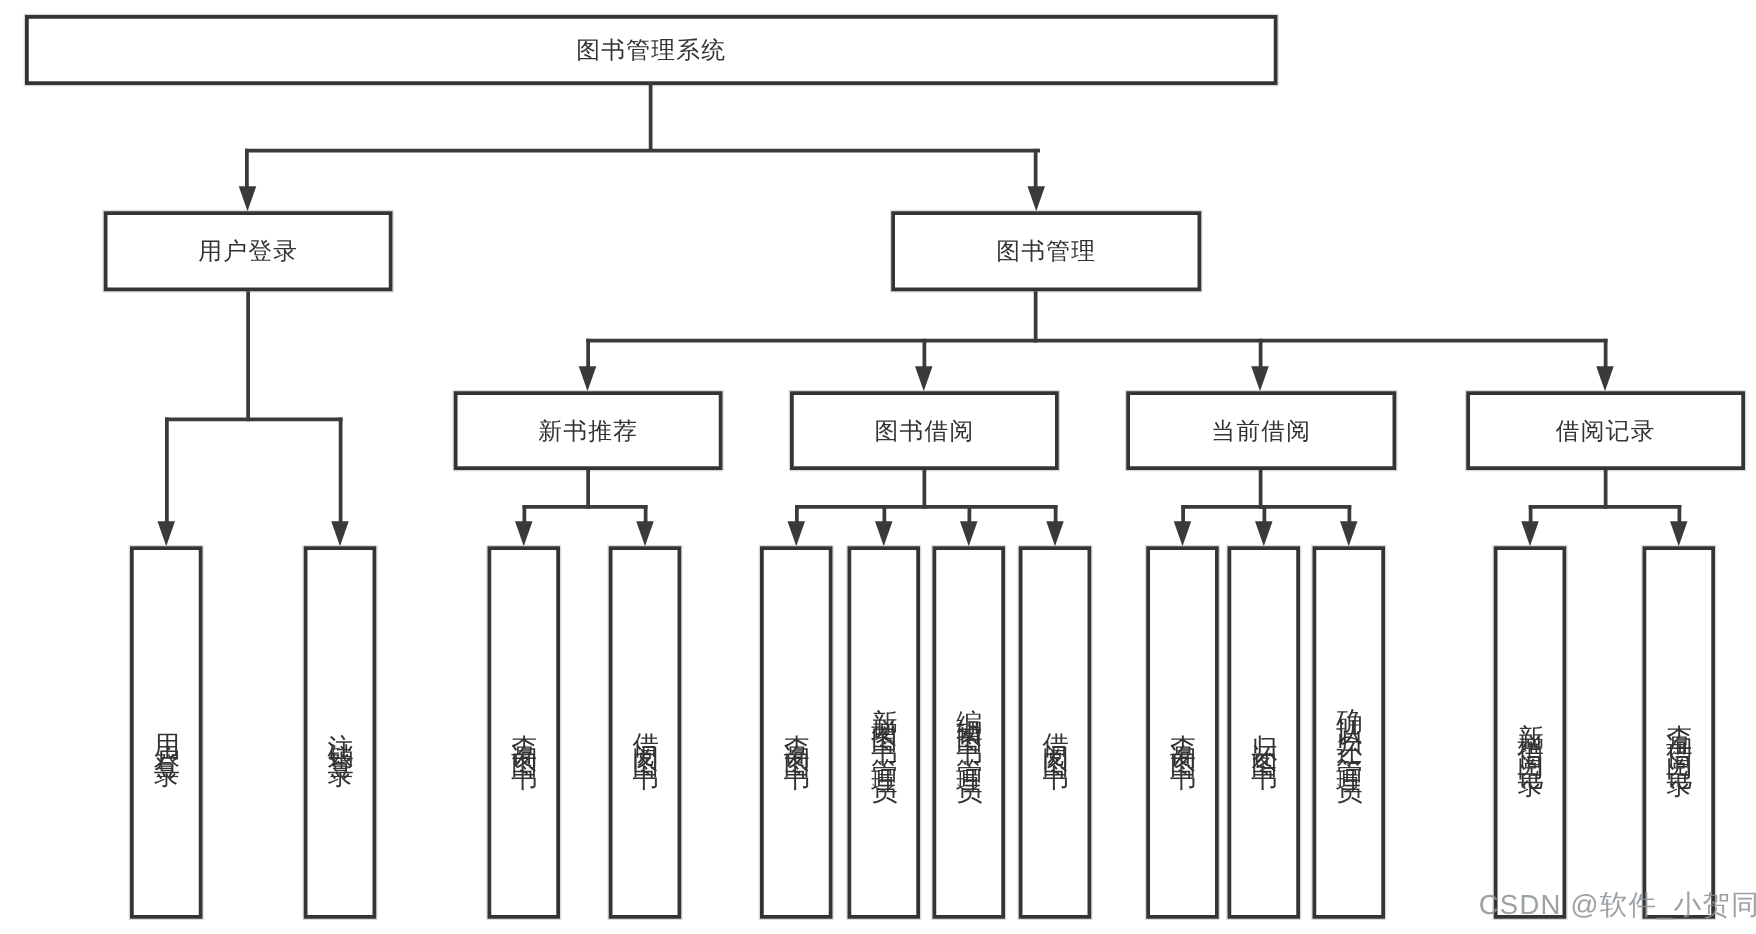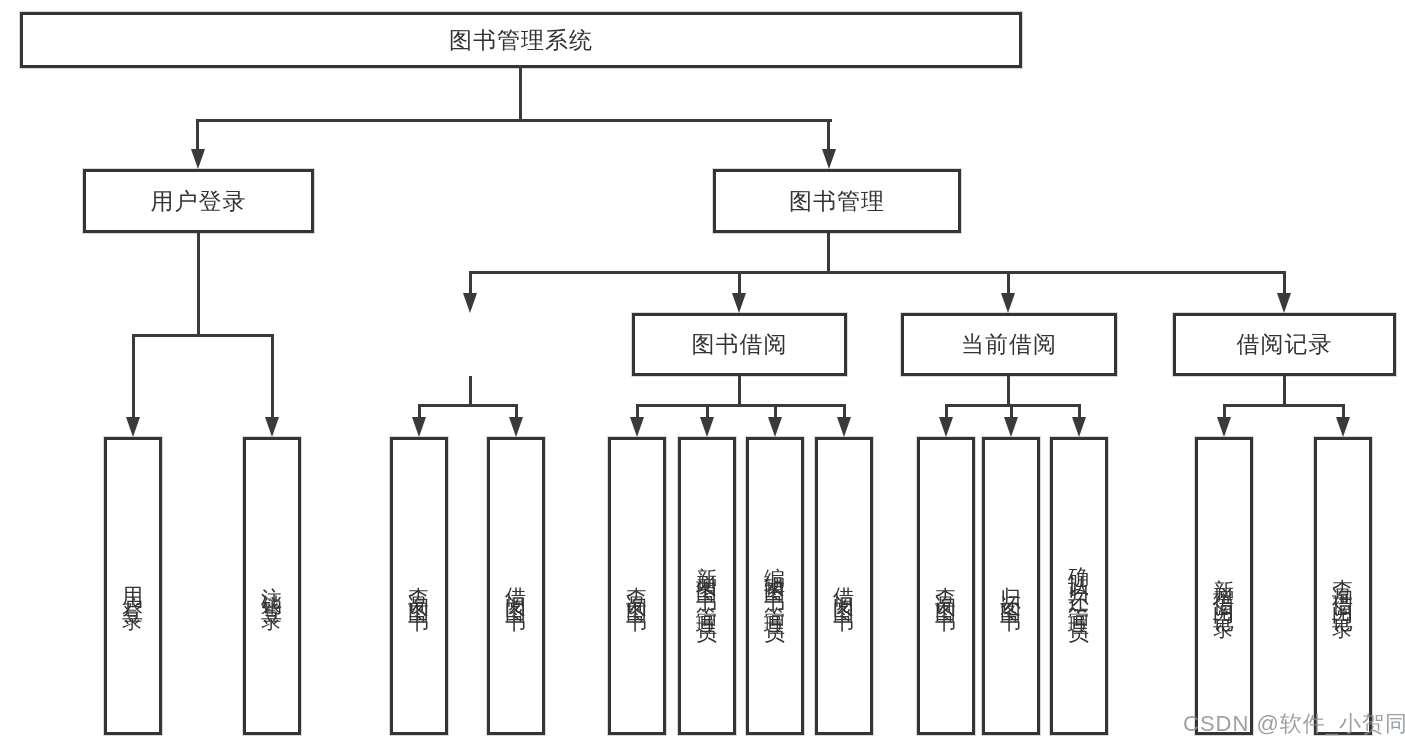--- a/index.html
+++ b/index.html
@@ -5,21 +5,21 @@
   html,body{margin:0;padding:0;background:#fff;}
   .canvas{
     position:relative;width:1405px;height:747px;background:#fff;
     font-family:"Liberation Sans",sans-serif;overflow:hidden;color:#333;
   }
   .node{
     position:absolute;background:#fff;border:3px solid #343434;box-sizing:border-box;
     display:flex;align-items:center;justify-content:center;
     box-shadow:0 0 0 1px rgba(120,120,120,.28);
   }
-  .node.h{font-size:23px;letter-spacing:1px;font-weight:400;}
+  .node.h{font-size:19px;letter-spacing:1px;font-weight:400;}
   .node.v span{
     writing-mode:vertical-rl;text-orientation:mixed;
     font-size:21px;letter-spacing:8px;line-height:1;
   }
   .line{position:absolute;background:#3a3a3a;}
   .arrow{
     position:absolute;width:0;height:0;
     border-left:7px solid transparent;border-right:7px solid transparent;
     border-top:20px solid #3a3a3a;
   }
@@ -62,20 +62,23 @@
   <div class="line" style="left:469px;top:271px;width:817px;height:3px"></div>
   <div class="line" style="left:469px;top:271px;width:3px;height:24px"></div>
   <div class="arrow" style="left:463px;top:293px"></div>
   <div class="line" style="left:738px;top:271px;width:3px;height:24px"></div>
   <div class="arrow" style="left:732px;top:293px"></div>
   <div class="line" style="left:1007px;top:271px;width:3px;height:24px"></div>
   <div class="arrow" style="left:1001px;top:293px"></div>
   <div class="line" style="left:1283px;top:271px;width:3px;height:24px"></div>
   <div class="arrow" style="left:1277px;top:293px"></div>
 
+  <div class="node h" style="left:363px;top:313px;width:215px;height:63px">
+    <span>新书推荐</span>
+  </div>
   <div class="node h" style="left:901px;top:313px;width:216px;height:63px">
     <span>当前借阅</span>
   </div>
   <div class="node h" style="left:632px;top:313px;width:215px;height:63px">
     <span>图书借阅</span>
   </div>
   <div class="node h" style="left:1173px;top:313px;width:223px;height:63px">
     <span>借阅记录</span>
   </div>
 

